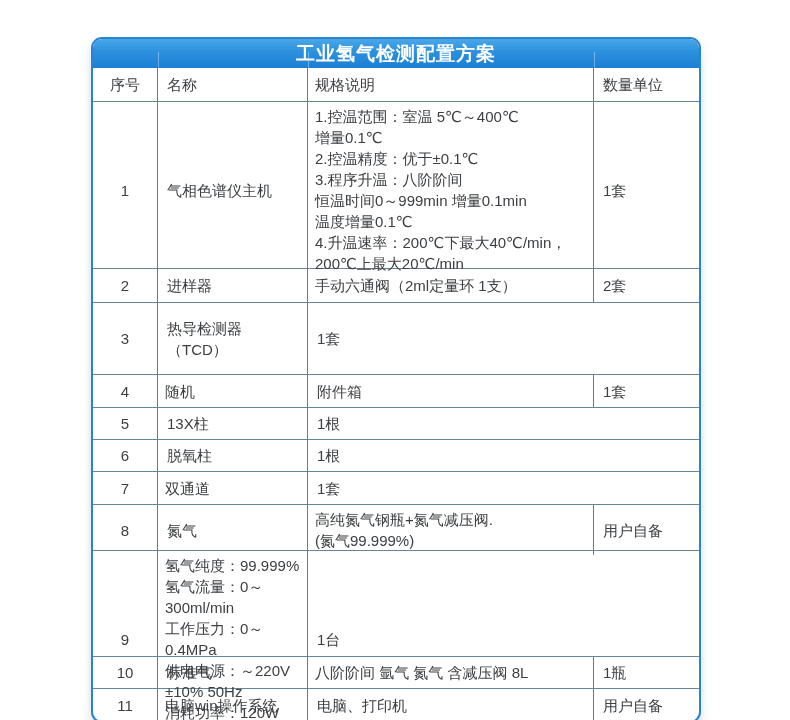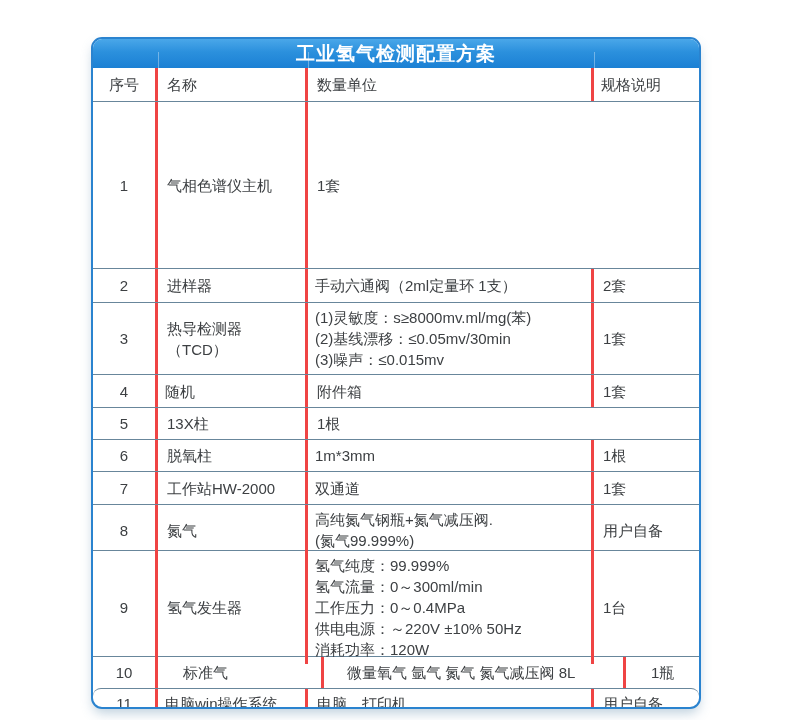--- a/index.html
+++ b/index.html
@@ -51,135 +51,137 @@
   .row {
     display: grid;
     grid-template-columns: 65px 150px 286px 1fr;
     border-top: 1px solid #68869b;
     color: #3d4043;
     font-size: 15px;
   }
   .row.header { border-top: none; }
 
   .cell {
-    border-right: 3px solid #ef4444;
+    border-right: 1px solid #ef4444;
     display: flex;
     align-items: center;
     padding: 4px 6px 4px 9px;
     line-height: 21px;
   }
   .cell:last-child { border-right: none; }
   .cell.no { justify-content: center; padding: 4px 2px; }
   .cell.spec { white-space: pre-line; padding-left: 7px; }
 
   .row.header     { height: 33px; }
   .row.r0  { height: 167px; }
   .row.r1  { height: 34px; }
   .row.r2  { height: 72px; }
   .row.r3  { height: 33px; }
   .row.r4  { height: 32px; }
   .row.r5  { height: 32px; }
   .row.r6  { height: 33px; }
   .row.r7  { height: 46px; }
   .row.r8  { height: 106px; }
-  .row.r9  { height: 32px; gap: 16px; }
-  .row.r10 { height: 19px; border-radius: 8px; }
+  .row.r9  { height: 32px; }
+  .row.r10 { height: 33px; }
 </style>
 </head>
 <body>
 
 <div class="page">
   <div class="doc-table">
 
     <div class="banner">
       <span class="title">工业氢气检测配置方案</span>
       <i class="colsep s1"></i>
       <i class="colsep s2"></i>
       <i class="colsep s3"></i>
     </div>
 
     <div class="row header">
       <div class="cell no">序号</div>
       <div class="cell name">名称</div>
+      <div class="cell spec">规格说明</div>
       <div class="cell qty">数量单位</div>
-      <div class="cell spec">规格说明</div>
     </div>
 
     <div class="row r0">
       <div class="cell no">1</div>
       <div class="cell name">气相色谱仪主机</div>
+      <div class="cell spec">1.控温范围：室温 5℃～400℃
+增量0.1℃
+2.控温精度：优于±0.1℃
+3.程序升温：八阶阶间
+恒温时间0～999min 增量0.1min
+温度增量0.1℃
+4.升温速率：200℃下最大40℃/min，
+200℃上最大20℃/min</div>
       <div class="cell qty">1套</div>
     </div>
 
     <div class="row r1">
       <div class="cell no">2</div>
       <div class="cell name">进样器</div>
       <div class="cell spec">手动六通阀（2ml定量环 1支）</div>
       <div class="cell qty">2套</div>
     </div>
 
     <div class="row r2">
       <div class="cell no">3</div>
       <div class="cell name">热导检测器（TCD）</div>
-      <div class="cell spec">(1)灵敏度：s≥8000mv.ml/mg(苯)
-(2)基线漂移：≤0.05mv/30min
-(3)噪声：≤0.015mv</div>
       <div class="cell qty">1套</div>
     </div>
 
     <div class="row r3">
       <div class="cell no">4</div>
       <div class="cell spec">随机</div>
       <div class="cell name">附件箱</div>
       <div class="cell qty">1套</div>
     </div>
 
     <div class="row r4">
       <div class="cell no">5</div>
       <div class="cell name">13X柱</div>
       <div class="cell qty">1根</div>
     </div>
 
     <div class="row r5">
       <div class="cell no">6</div>
       <div class="cell name">脱氧柱</div>
-      <div class="cell spec">1m*3mm</div>
       <div class="cell qty">1根</div>
     </div>
 
     <div class="row r6">
       <div class="cell no">7</div>
-      <div class="cell name">工作站HW-2000</div>
       <div class="cell spec">双通道</div>
       <div class="cell qty">1套</div>
     </div>
 
     <div class="row r7">
       <div class="cell no">8</div>
       <div class="cell name">氮气</div>
       <div class="cell spec">高纯氮气钢瓶+氮气减压阀.
 (氮气99.999%)</div>
       <div class="cell qty">用户自备</div>
     </div>
 
     <div class="row r8">
       <div class="cell no">9</div>
-      <div class="cell name">氢气发生器</div>
       <div class="cell spec">氢气纯度：99.999%
 氢气流量：0～300ml/min
 工作压力：0～0.4MPa
 供电电源：～220V ±10% 50Hz
 消耗功率：120W</div>
       <div class="cell qty">1台</div>
     </div>
 
     <div class="row r9">
       <div class="cell no">10</div>
       <div class="cell name">标准气</div>
-      <div class="cell spec">微量氧气 氩气 氮气 氮气减压阀 8L</div>
+      <div class="cell spec">八阶阶间 氩气 氮气 含减压阀 8L</div>
       <div class="cell qty">1瓶</div>
     </div>
 
     <div class="row r10">
       <div class="cell no">11</div>
       <div class="cell spec">电脑win操作系统</div>
       <div class="cell name">电脑、打印机</div>
       <div class="cell qty">用户自备</div>
     </div>
 

